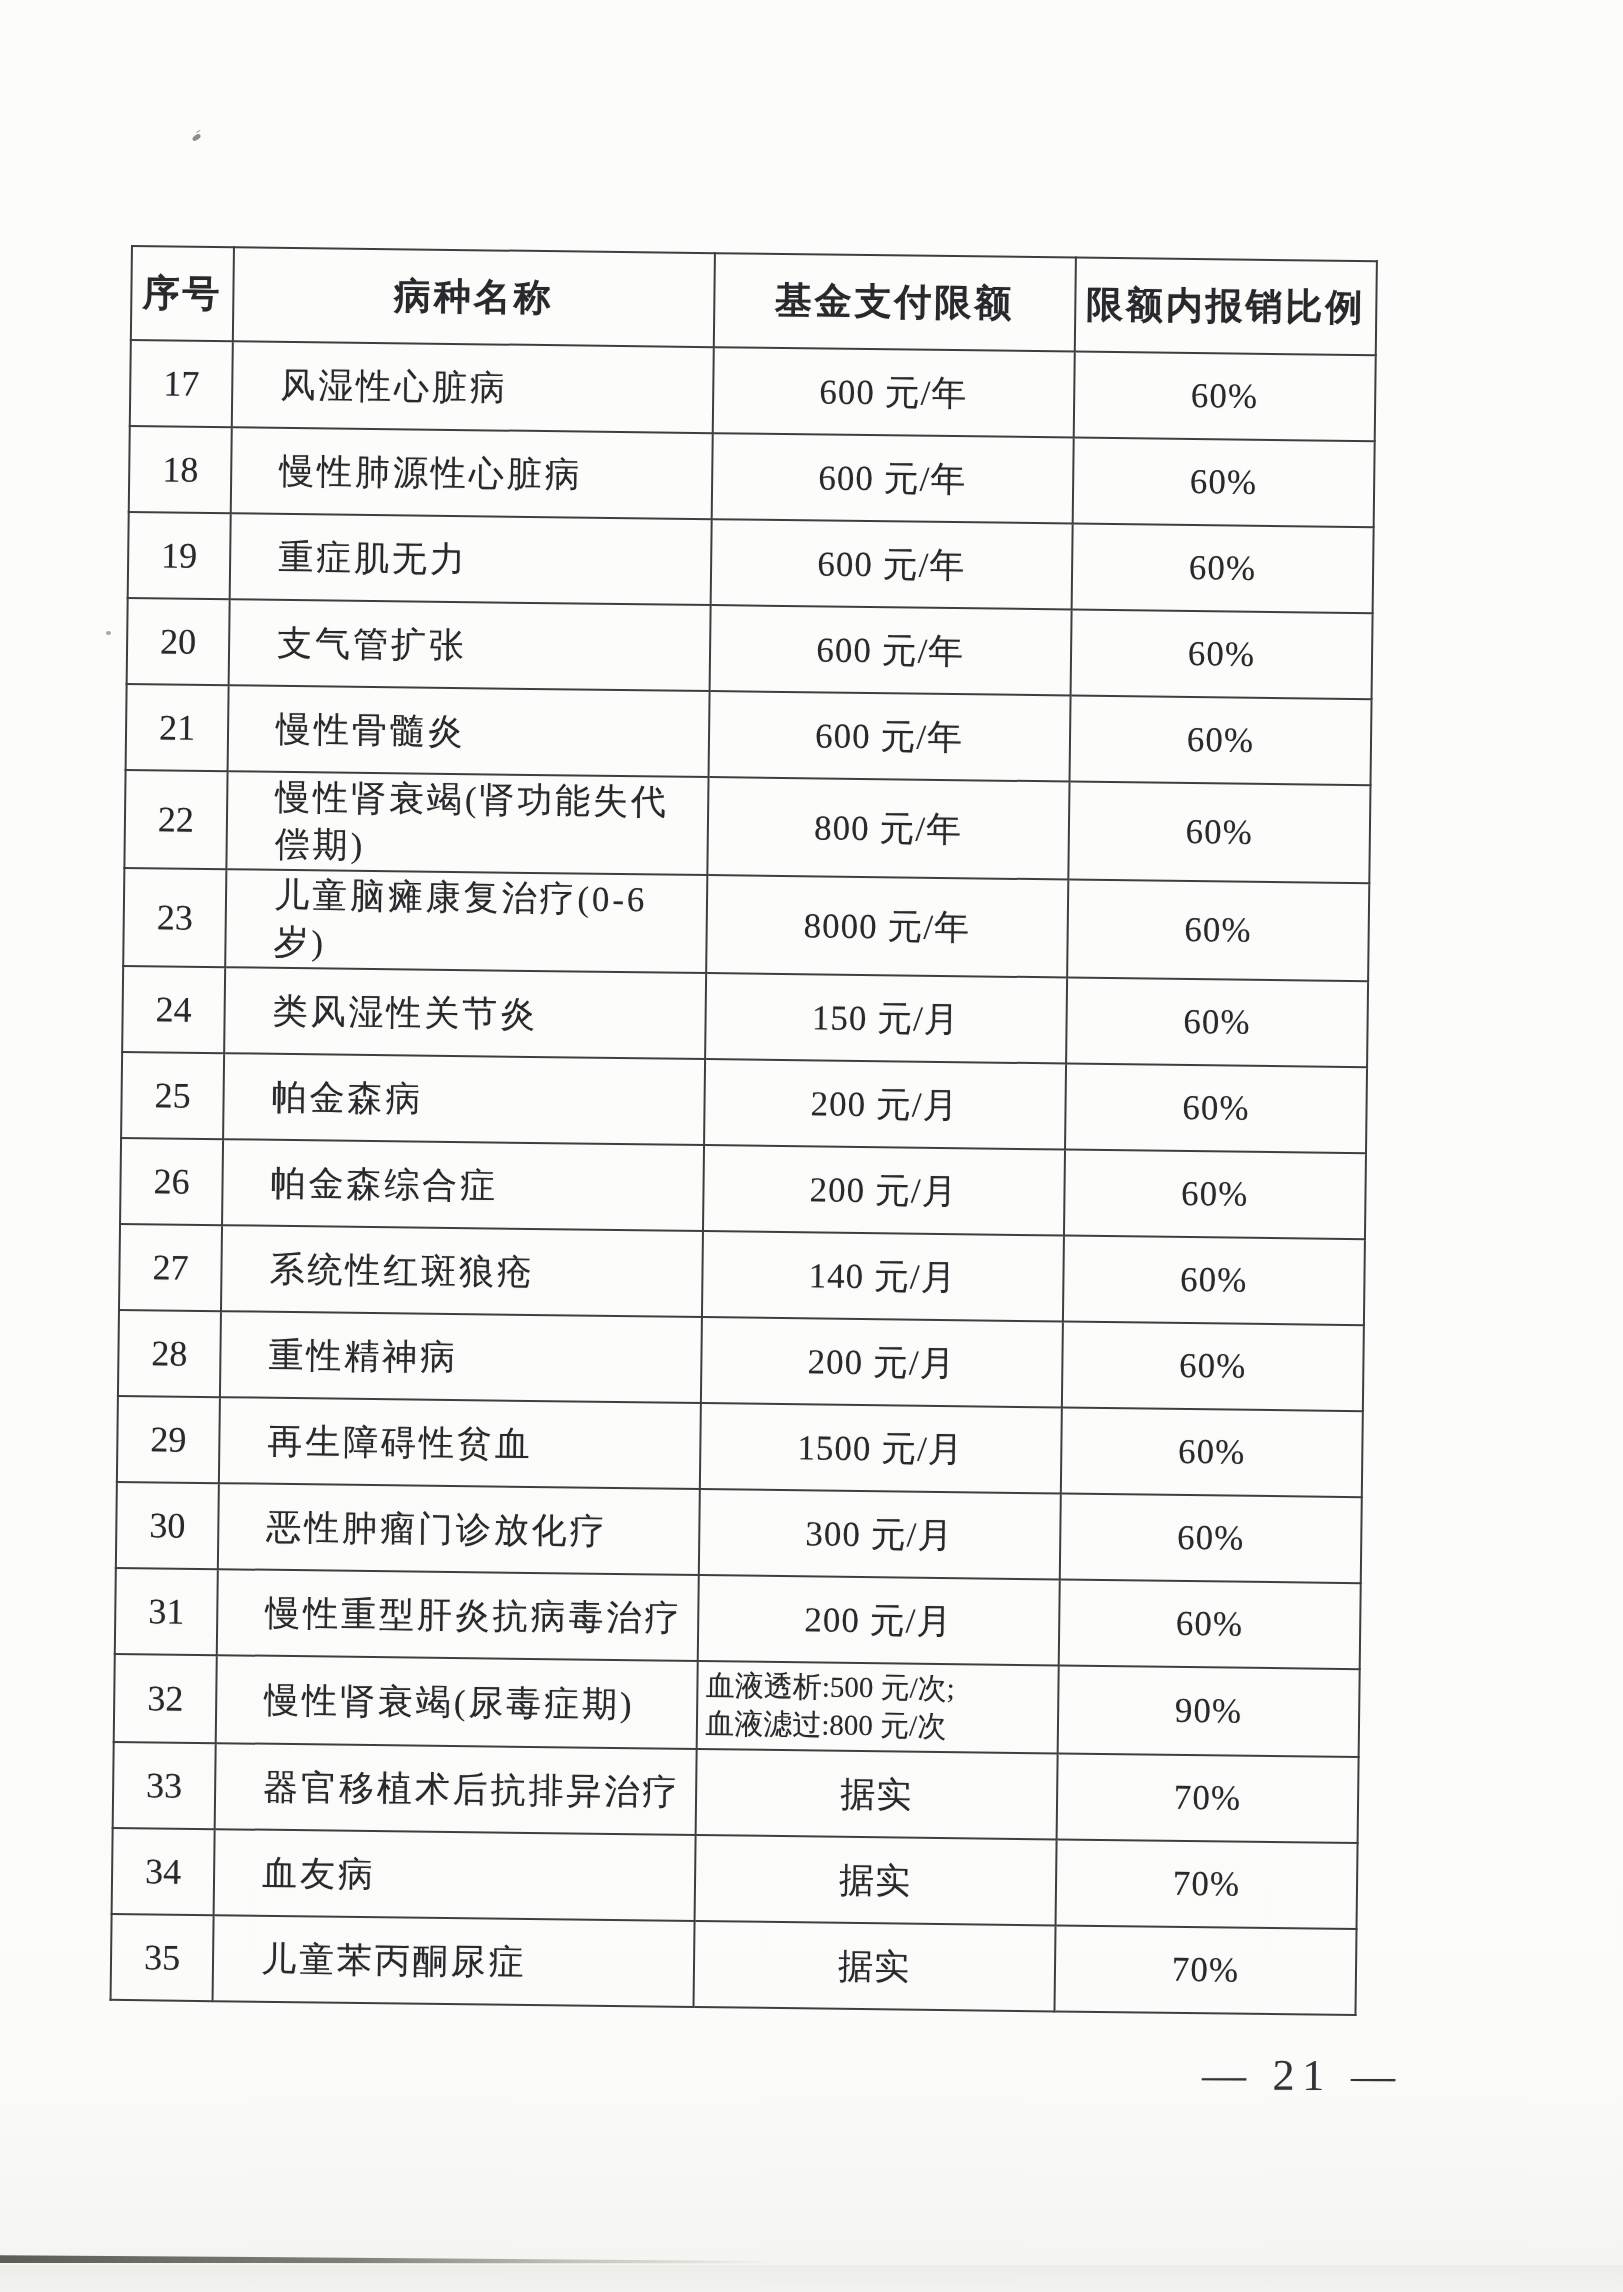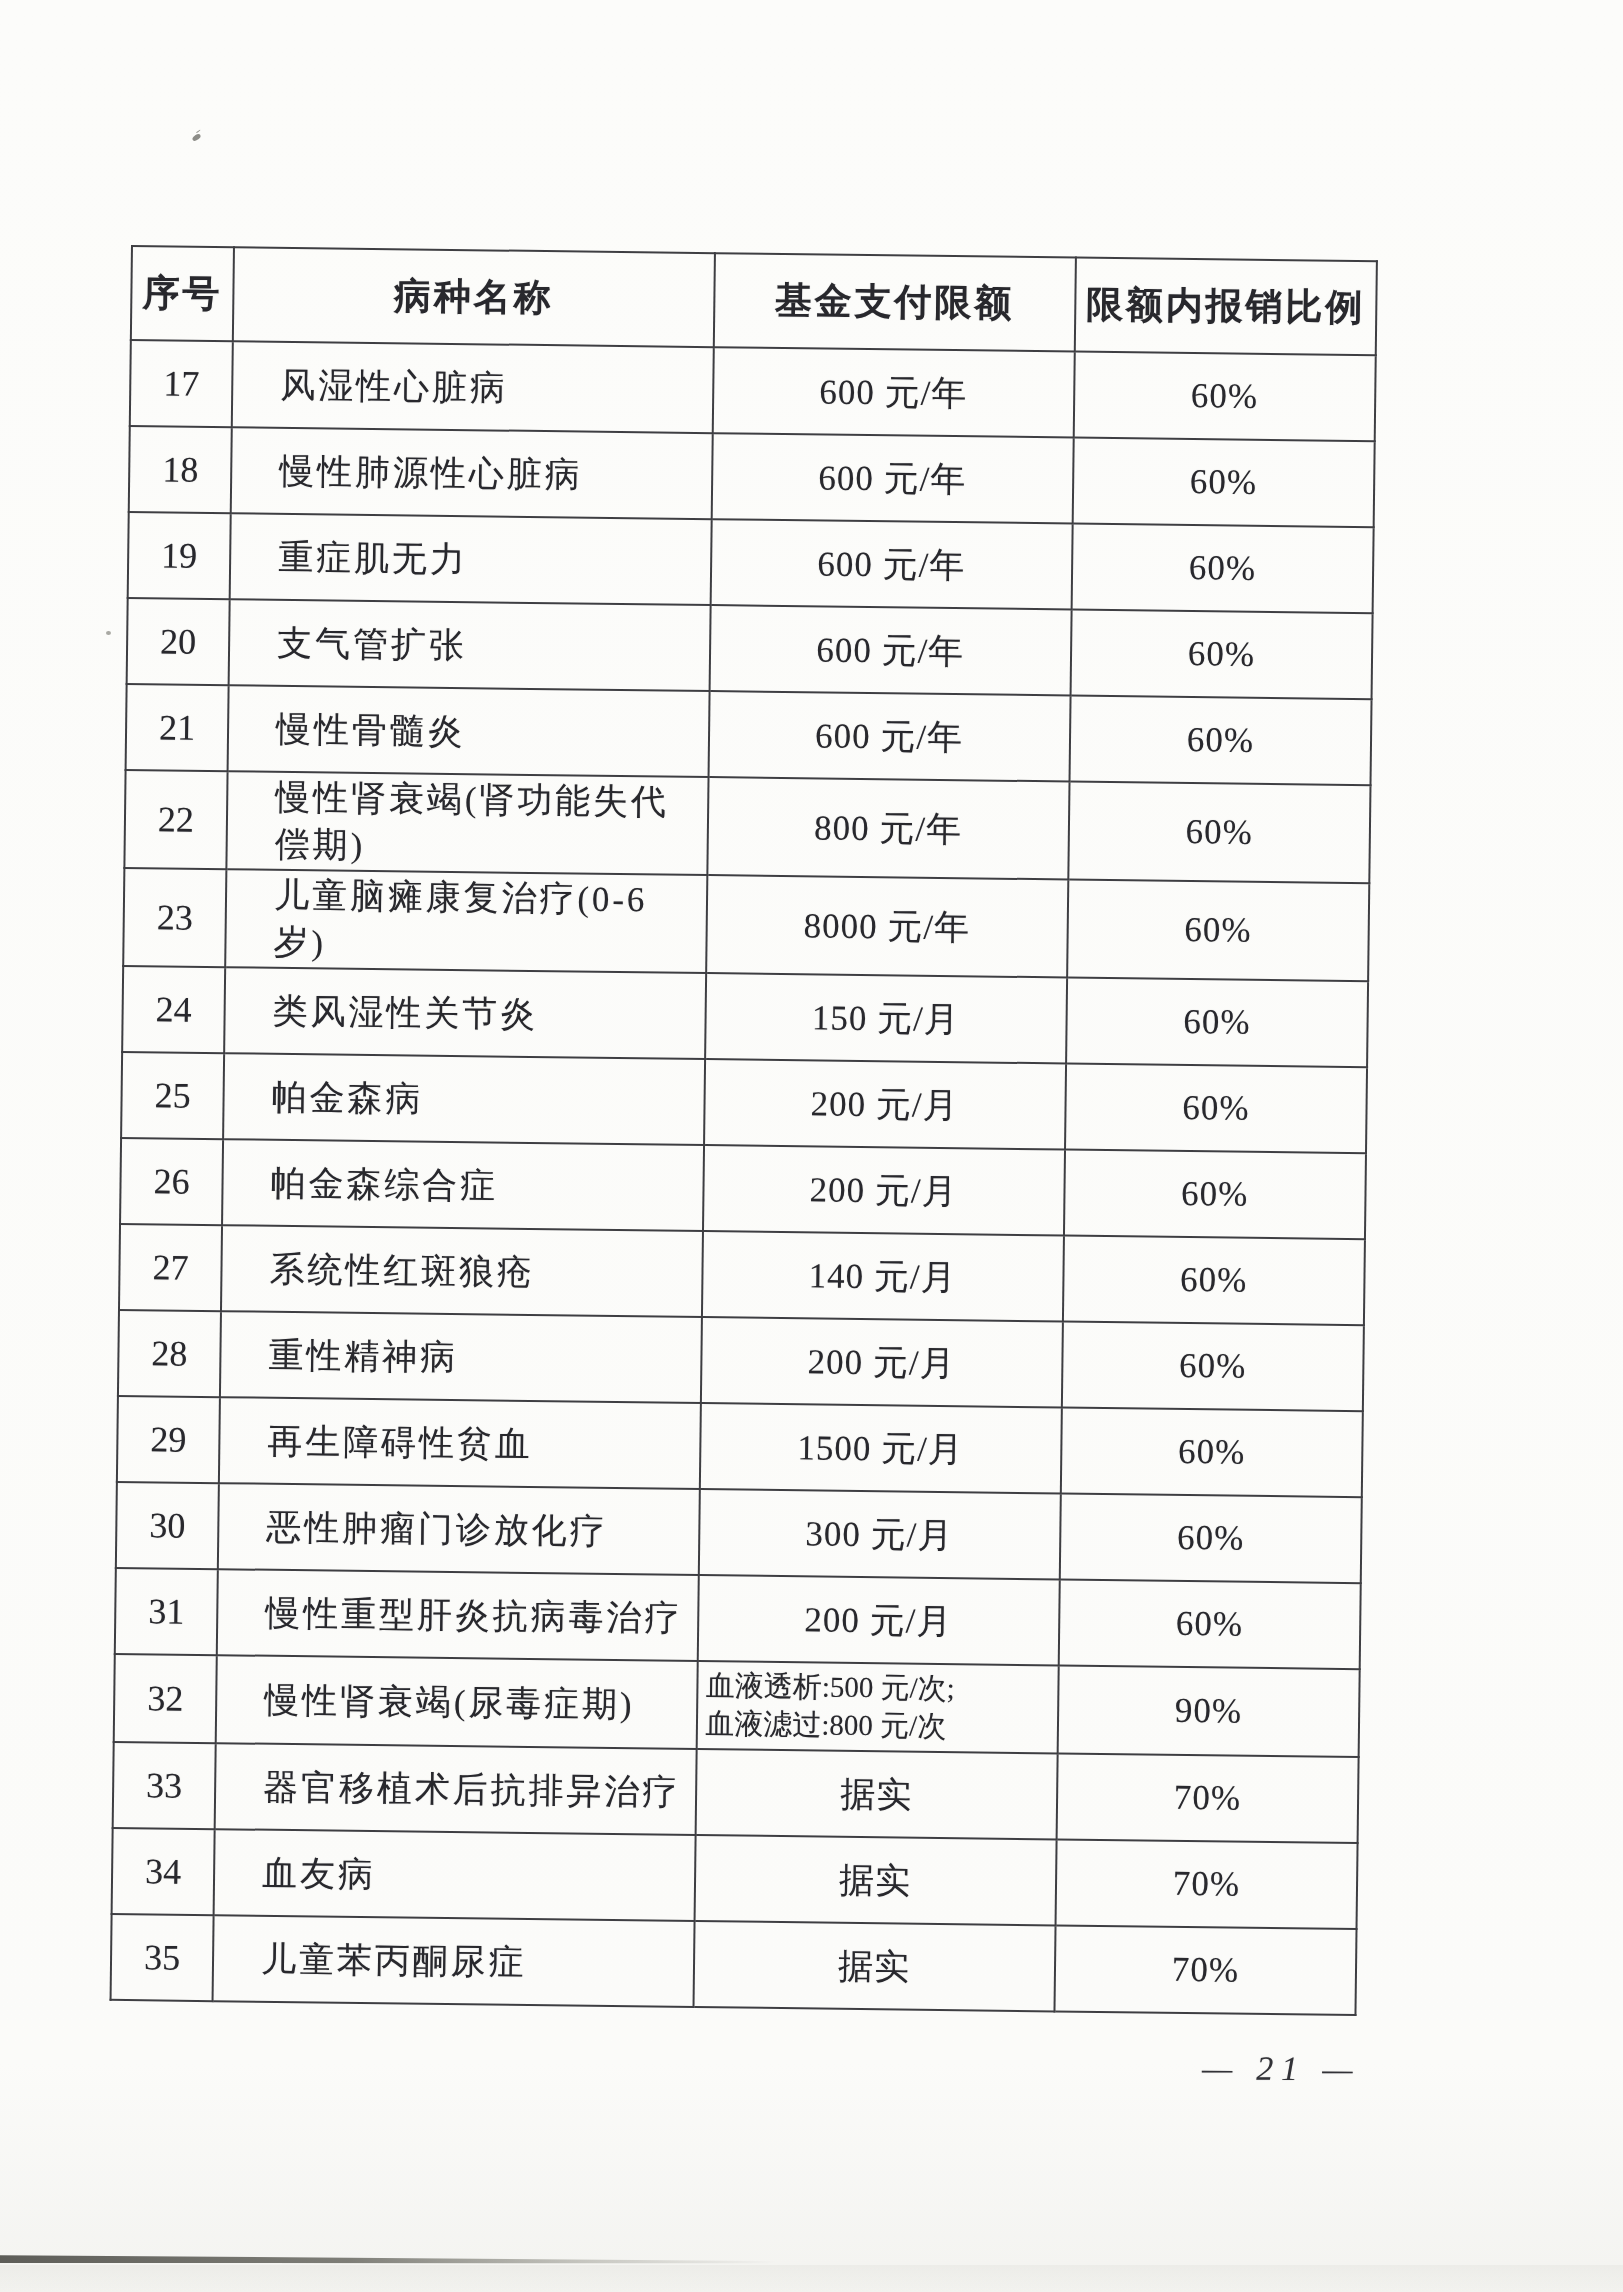--- a/index.html
+++ b/index.html
@@ -79,26 +79,25 @@
   }
   td.c-limit .limit-line{display:block;}
   td.c-ratio{
     text-align:center;
     letter-spacing:1px;
   }
   
   .pagenum{
     position:absolute;
     left:1202px;top:2050px;
-    font-size:34px;
+    font-size:44px;
     letter-spacing:7.8px;
     color:#323237;
     text-shadow:0 0 1px rgba(40,40,45,0.3);
     transform:rotate(0.3deg);
-    font-style:italic;
   }
   
   .scan-speck{
     position:absolute;
     left:192px;top:135px;
     width:8.8px;height:4.9px;
     background:#8d8d88;
     border-radius:50%;
     transform:rotate(-35deg);
     box-shadow:4.9px -3.9px 0 -2px #9a9a94;

